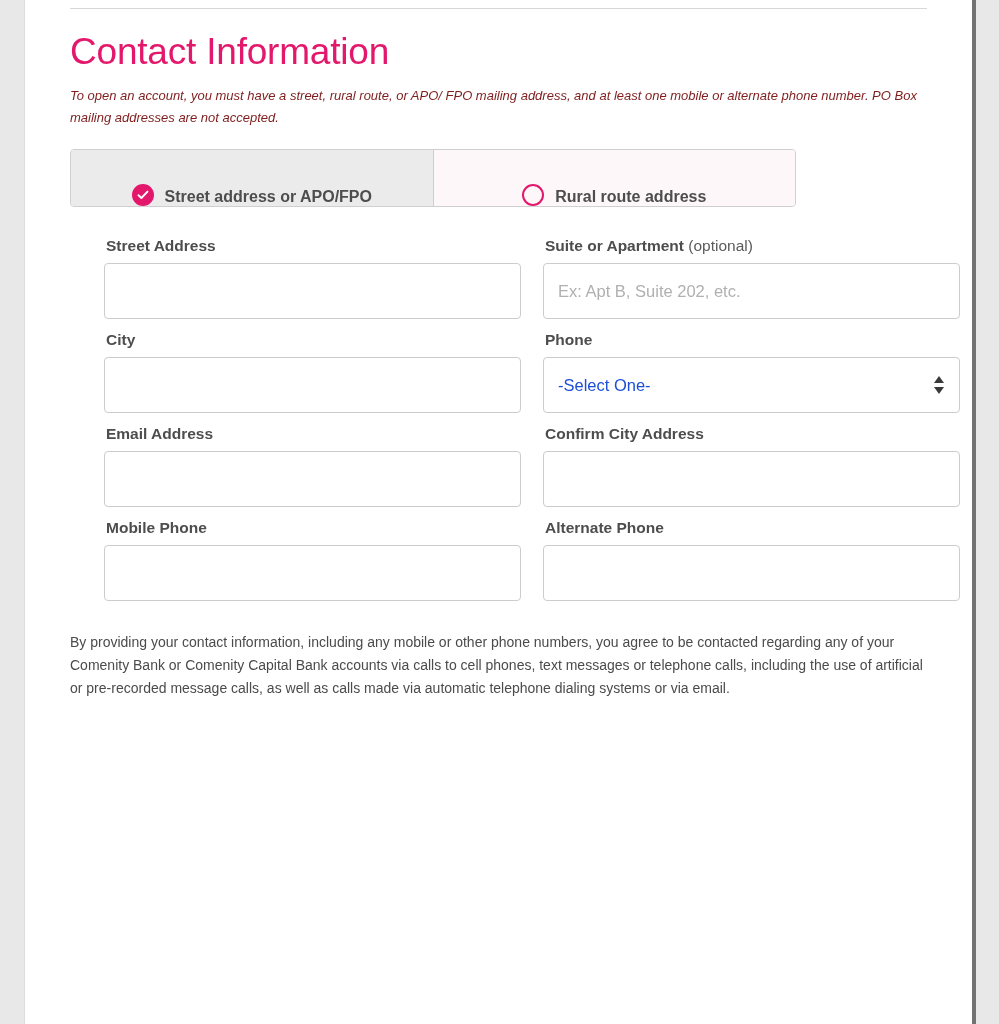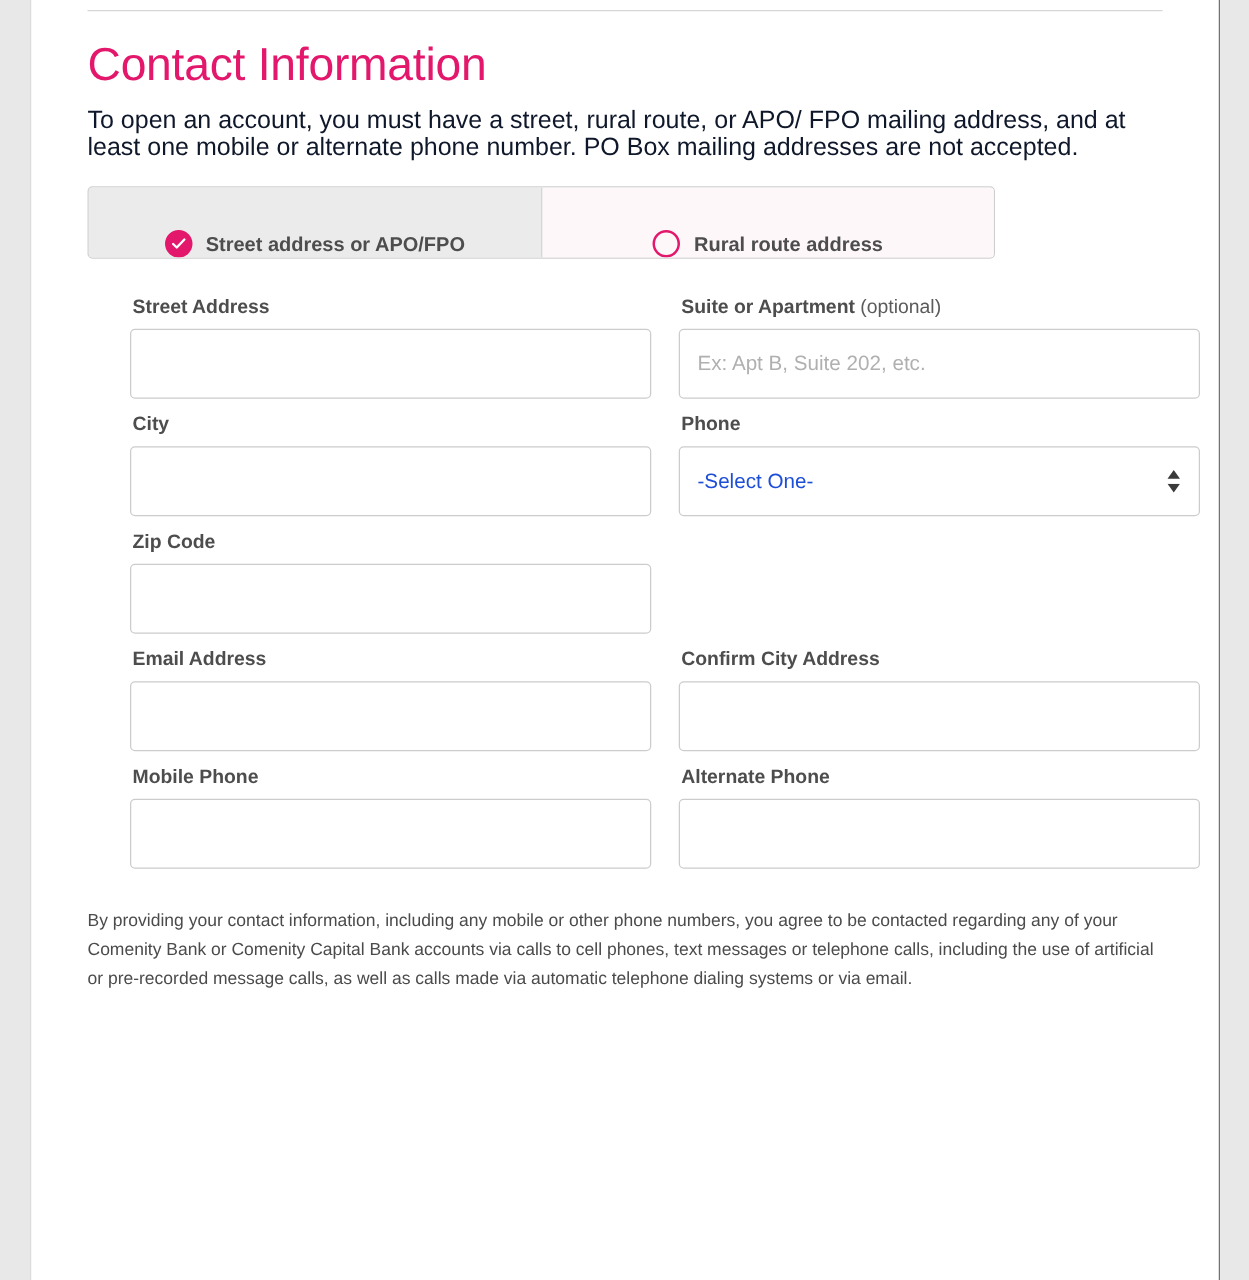--- a/index.html
+++ b/index.html
@@ -17,43 +17,44 @@
     overflow: hidden;
   }
   .card {
     position: absolute;
     left: 24px;
     top: 0;
     width: 952px;
     min-height: 1024px;
     background: #ffffff;
     border-left: 1px solid #dcdcdc;
-    border-right: 1px solid #737373;
+    border-right: 4px solid #737373;
   }
   .inner {
     padding: 0 45px;
   }
   .top-rule {
     height: 1px;
     background: #d7d7d7;
     margin: 8px 0 0 0;
   }
   h1.section-title {
     font-size: 37px;
     font-weight: normal;
     color: #e3176b;
     margin: 22px 0 12px 0;
     letter-spacing: -0.2px;
   }
   .intro {
-    font-size: 20px;
+    font-size: 13px;
     line-height: 22px;
-    color: #0f172a;
+    color: #7f1d1d;
     margin: 0 0 20px 0;
     max-width: 850px;
+    font-style: italic;
   }
   
   .toggle-row {
     display: flex;
     width: 726px;
     border: 1px solid #cfcfcf;
     border-radius: 4px;
     overflow: hidden;
     margin-bottom: 30px;
   }
@@ -214,27 +215,20 @@
                     <path d="M6 0 L11 7 L1 7 Z" fill="#3a3a3a"></path>
                   </svg>
                 <svg width="12" height="8" viewBox="0 0 12 8">
                     <path d="M6 7 L1 0 L11 0 Z" fill="#3a3a3a"></path>
                   </svg>
               </span>
             </div>
           </div>
         </div>
 
-        <div class="row">
-          <div class="field">
-            <label class="label">Zip Code</label>
-            <input class="tf" type="text" placeholder="" style="">
-          </div>
-          <div class="empty-col"></div>
-        </div>
 
         <div class="row">
           <div class="field">
             <label class="label">Email Address</label>
             <input class="tf" type="text" placeholder="" style="">
           </div>
           <div class="field right">
             <label class="label">Confirm City Address</label>
             <input class="tf" type="text" placeholder="" style="">
           </div>

